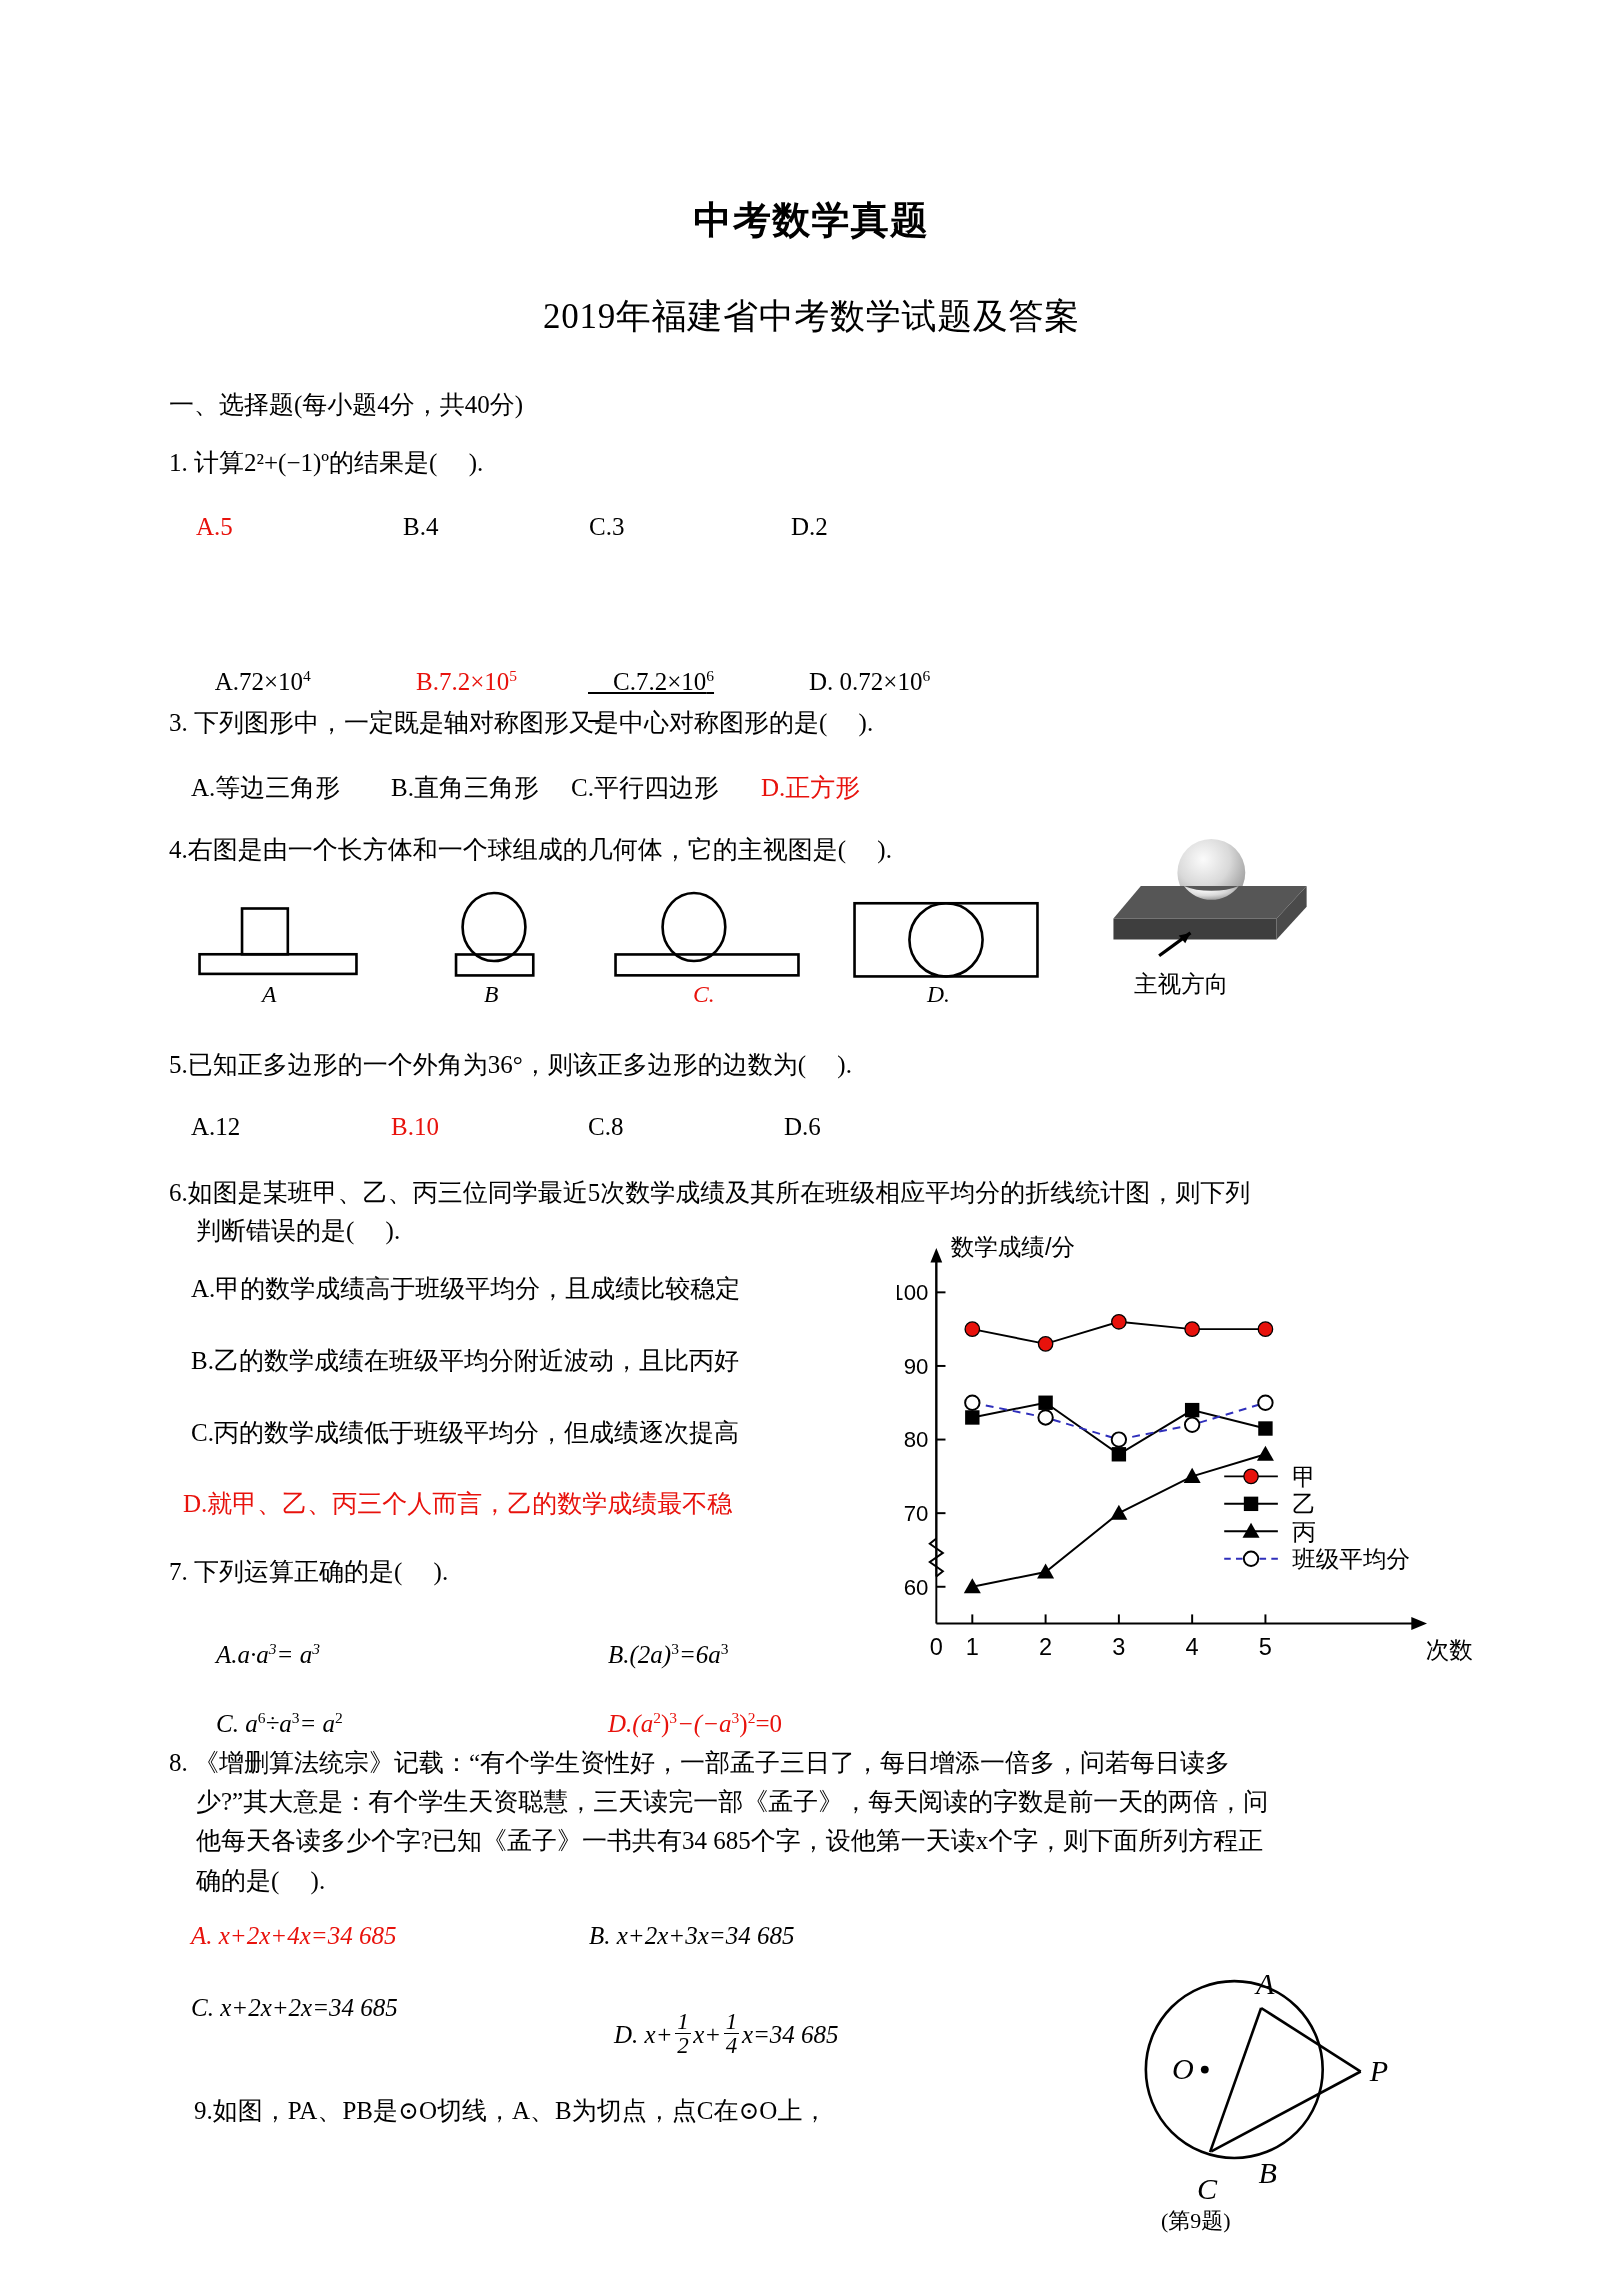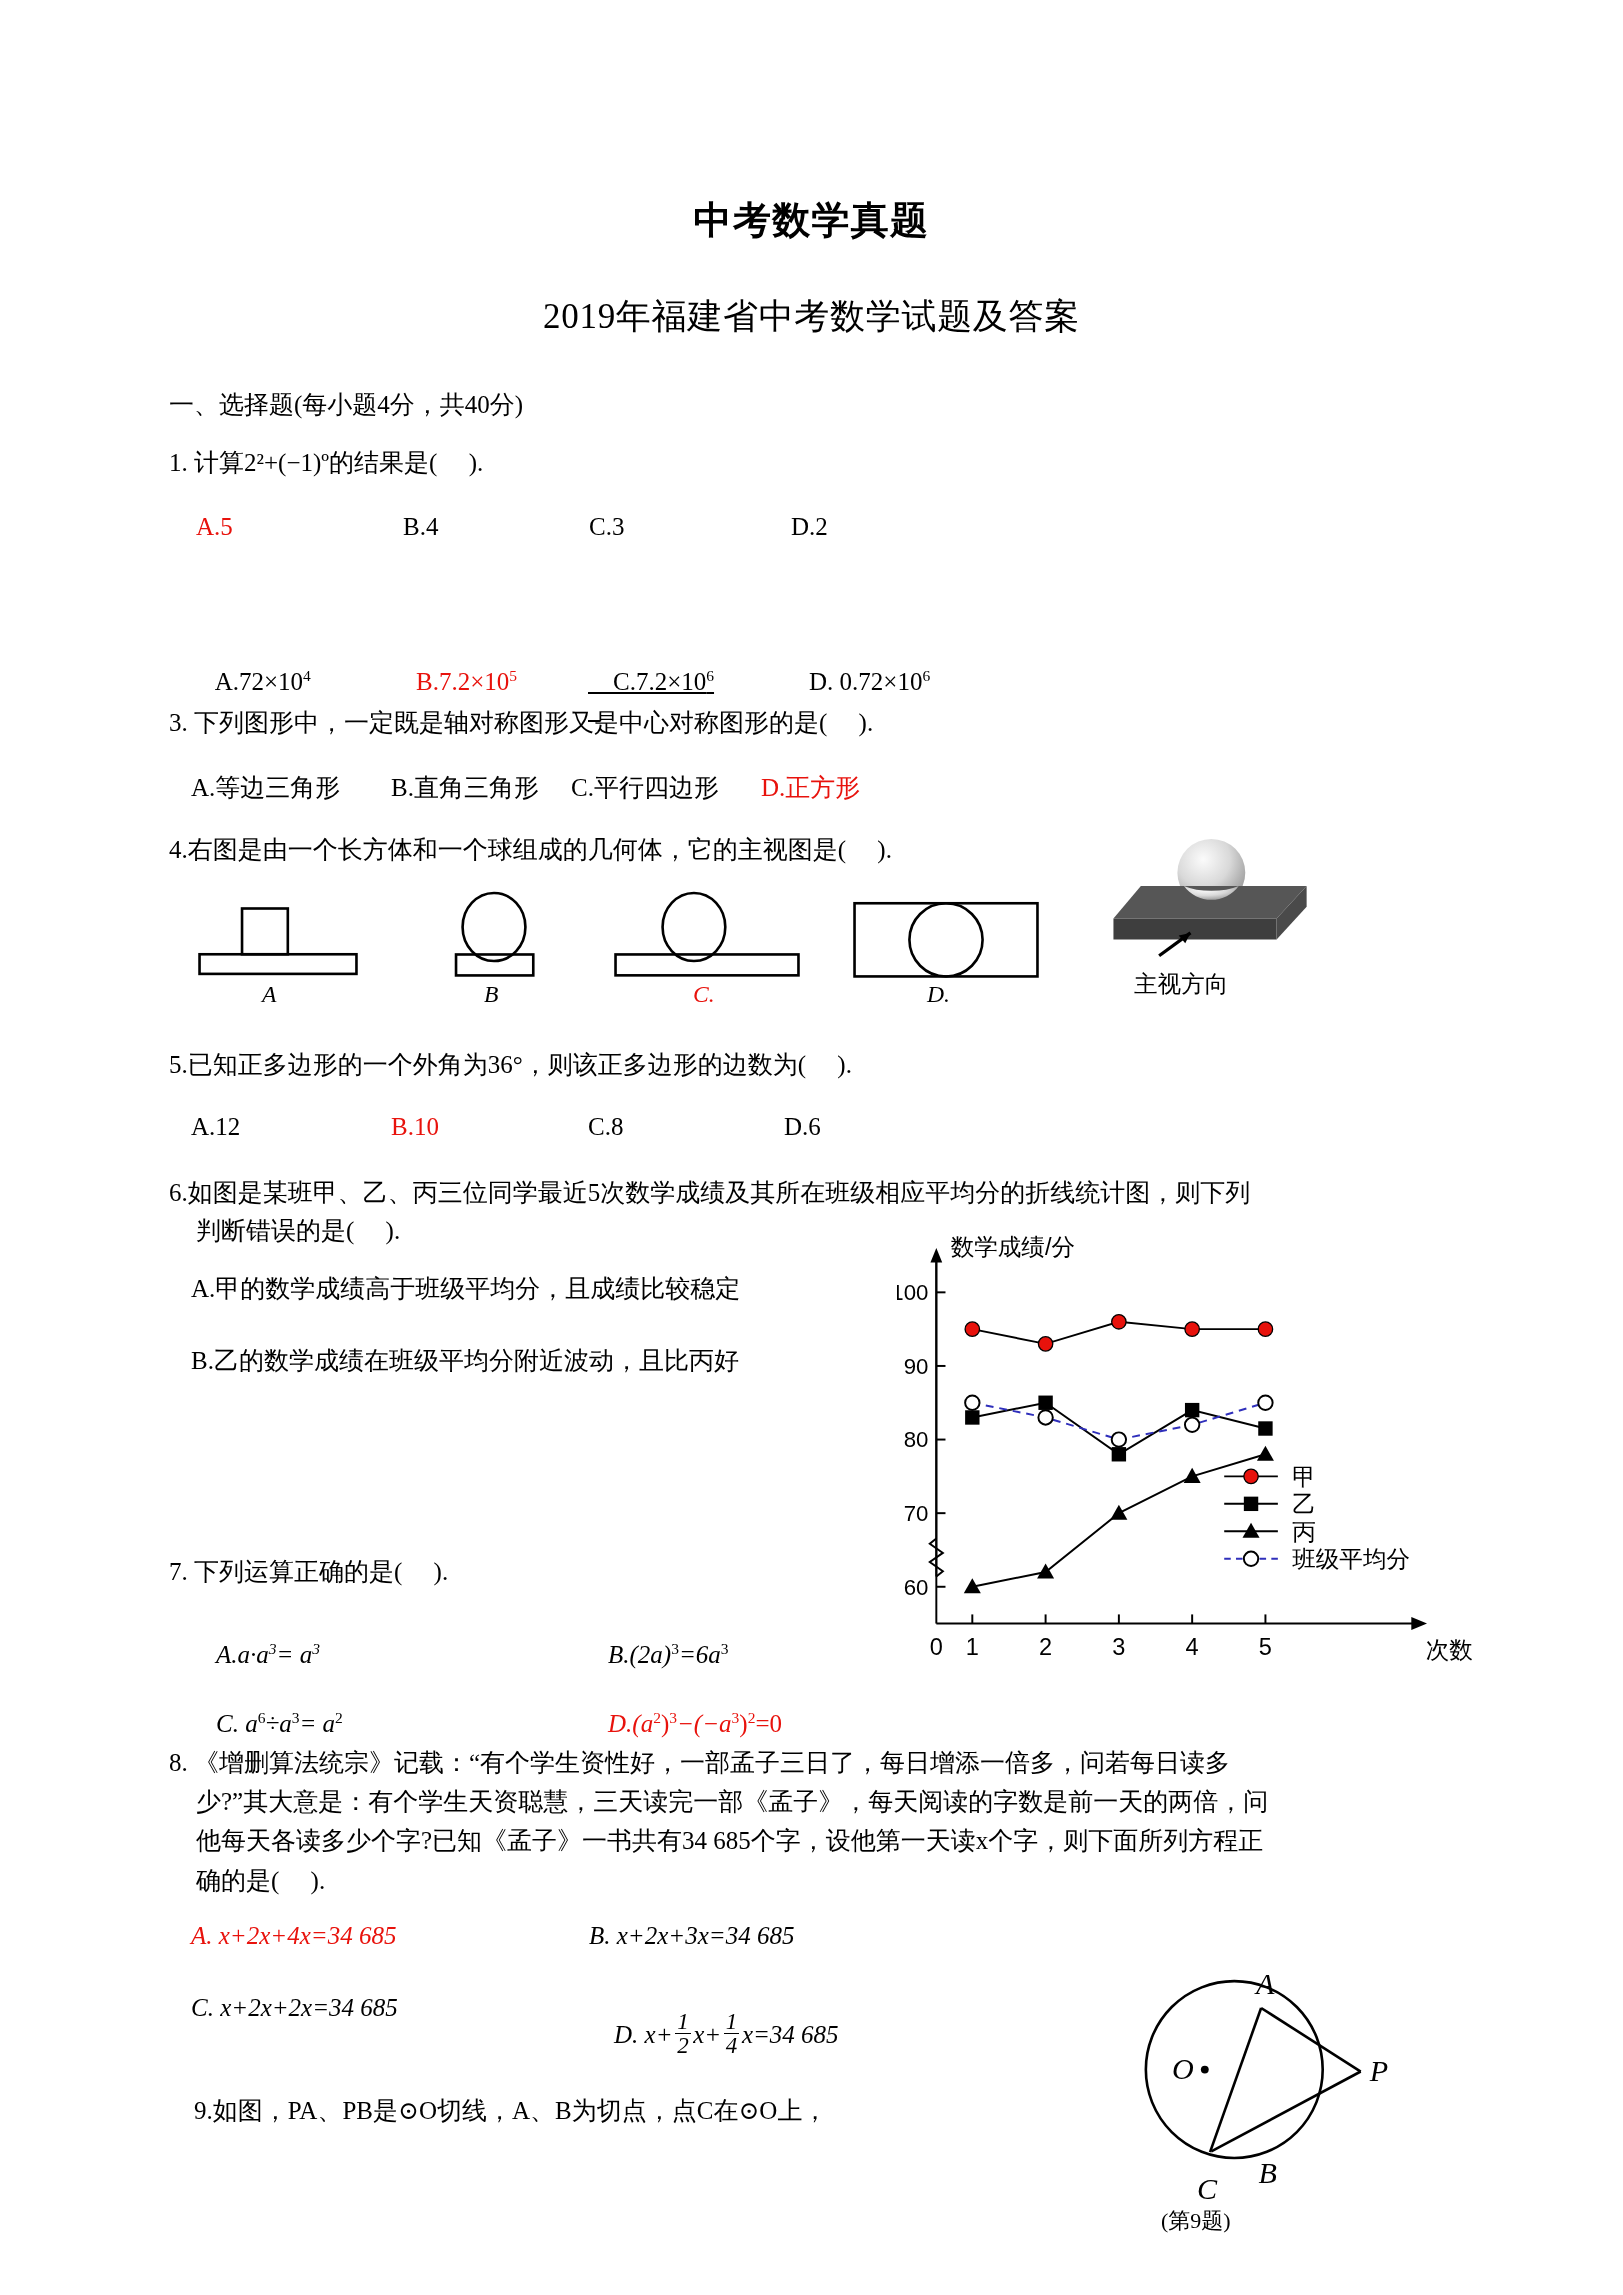--- a/index.html
+++ b/index.html
@@ -151,20 +151,22 @@
   <div class="blk" style="left:169px; top:1046px;">5.已知正多边形的一个外角为36°，则该正多边形的边数为(     ).</div>
   <div class="opt-row" style="left:191px; top:1113px;">A.12</div>
   <div class="opt-row red" style="left:391px; top:1113px;">B.10</div>
   <div class="opt-row" style="left:588px; top:1113px;">C.8</div>
   <div class="opt-row" style="left:784px; top:1113px;">D.6</div>
 
   <div class="blk" style="left:169px; top:1174px;">6.如图是某班甲、乙、丙三位同学最近5次数学成绩及其所在班级相应平均分的折线统计图，则下列</div>
   <div class="blk" style="left:196px; top:1212px;">判断错误的是(     ).</div>
   <div class="blk" style="left:191px; top:1342px;">B.乙的数学成绩在班级平均分附近波动，且比丙好</div>
   <div class="blk" style="left:191px; top:1270px;">A.甲的数学成绩高于班级平均分，且成绩比较稳定</div>
+  <div class="blk" style="left:191px; top:1414px;">C.丙的数学成绩低于班级平均分，但成绩逐次提高</div>
+  <div class="blk red" style="left:183px; top:1485px;">D.就甲、乙、丙三个人而言，乙的数学成绩最不稳</div>
 
   <div class="chart" style="left:897px; top:1231px;">
     <svg id="chart-svg" width="589" height="458" viewBox="0 0 900 700">
         <path d="M 60 42 L 60 528" stroke="#000" stroke-width="3" fill="none"></path>
         <path d="M 60 528 l 10 -8 l -20 -14 l 20 -14 l -20 -14 l 10 -8" stroke="#000" stroke-width="3" fill="none"></path>
         <path d="M 60 472 L 60 42" stroke="#000" stroke-width="3" fill="none"></path>
         <path d="M 60 600 L 60 472" stroke="#000" stroke-width="3" fill="none"></path>
         <polygon points="60,26 51,48 69,48" fill="#000"></polygon>
         <path d="M 60 600 L 790 600" stroke="#000" stroke-width="3" fill="none"></path>
         <polygon points="810,600 786,590 786,610" fill="#000"></polygon>

